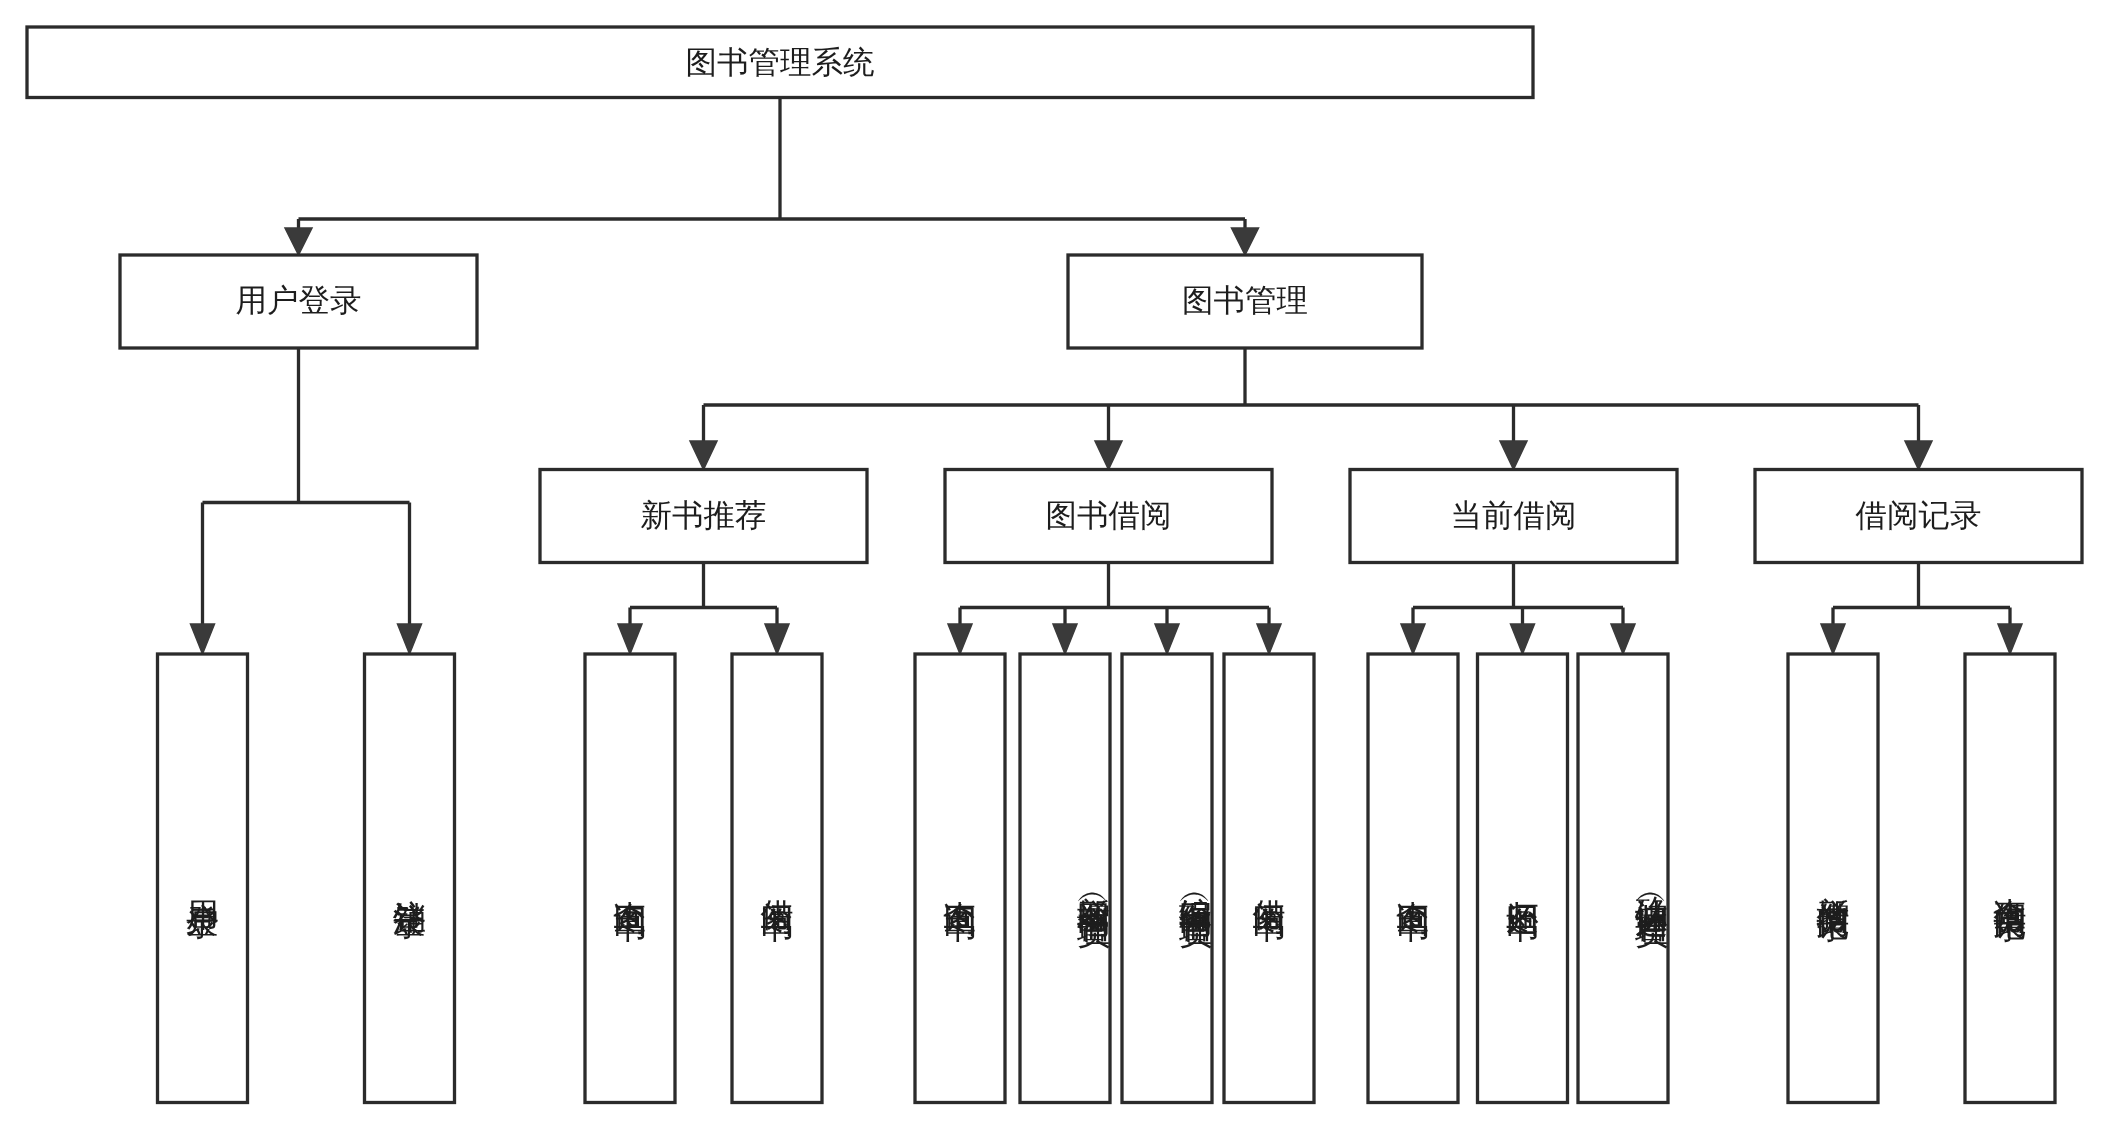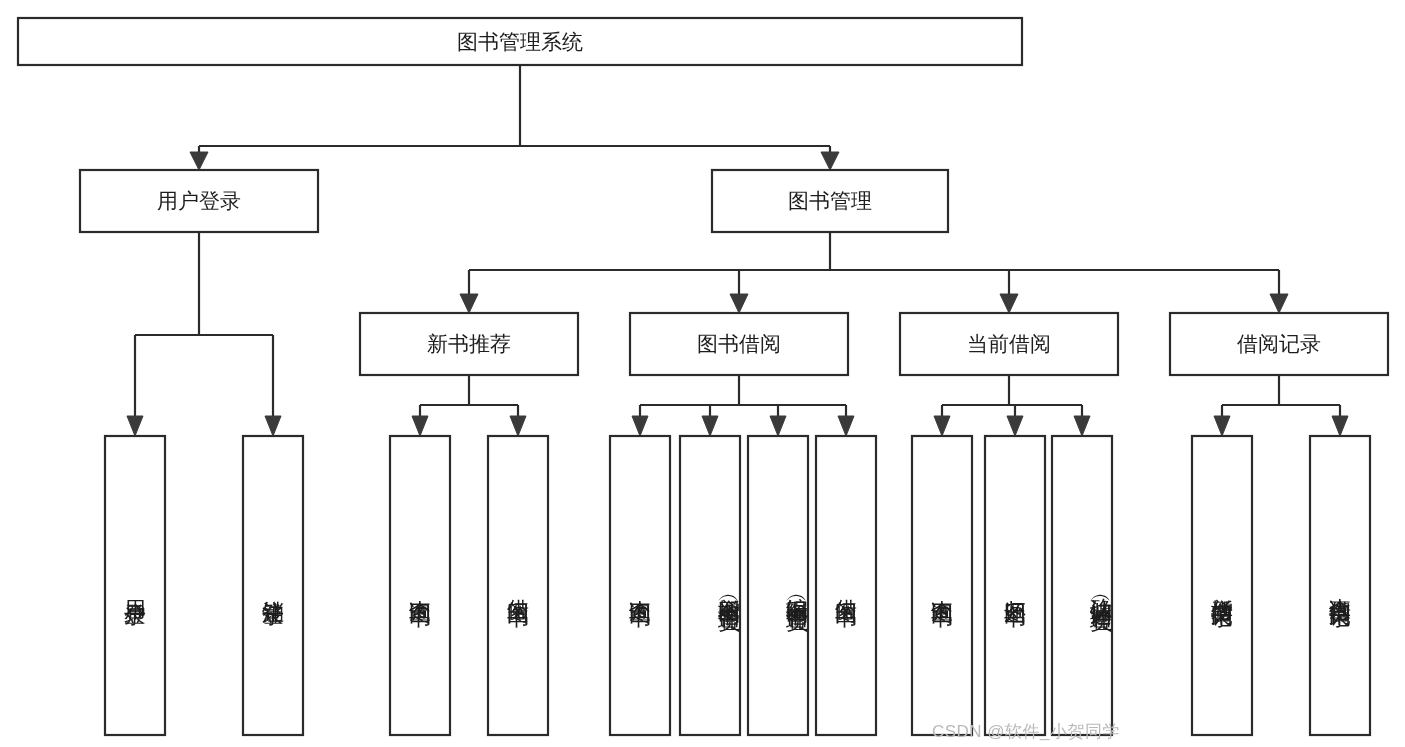--- a/index.html
+++ b/index.html
@@ -216,15 +216,14 @@
   <div class="leaf-label centered" style="left:610px;  top:436px; width:60px; height:299px;">查询图书</div>
   <div class="leaf-label" style="left:680px;  top:443px; width:60px; height:292px;">新增图书（管理员）</div>
   <div class="leaf-label" style="left:748px;  top:443px; width:60px; height:292px;">编辑图书（管理员）</div>
   <div class="leaf-label centered" style="left:816px;  top:436px; width:60px; height:299px;">借阅图书</div>
   <div class="leaf-label centered" style="left:912px;  top:436px; width:60px; height:299px;">查询图书</div>
   <div class="leaf-label centered" style="left:985px;  top:436px; width:60px; height:299px;">归还图书</div>
   <div class="leaf-label" style="left:1052px; top:443px; width:60px; height:292px;">确认归还（管理员）</div>
   <div class="leaf-label centered" style="left:1192px; top:436px; width:60px; height:299px;">新增借阅记录</div>
   <div class="leaf-label centered" style="left:1310px; top:436px; width:60px; height:299px;">查询借阅记录</div>
 
-  <div class="watermark">CSDN @软件_小贺同学</div>
 
 </div>
 
 </body></html>

